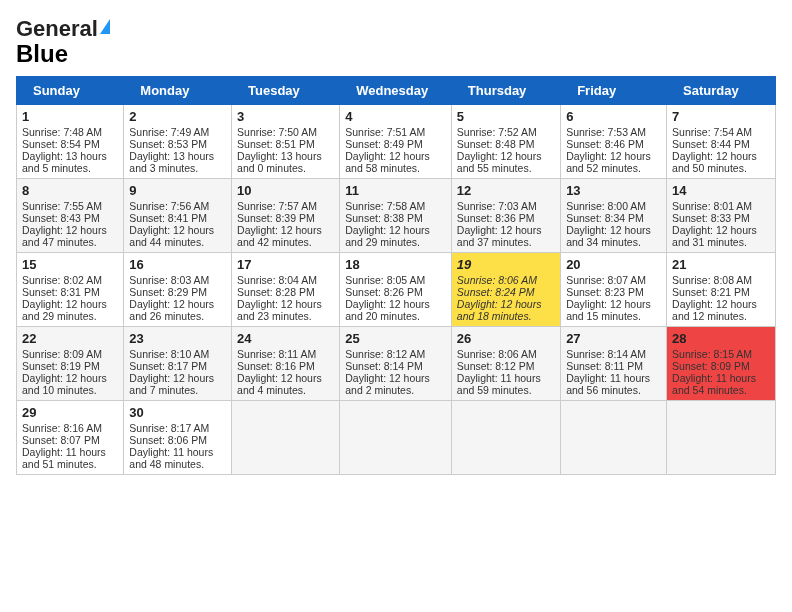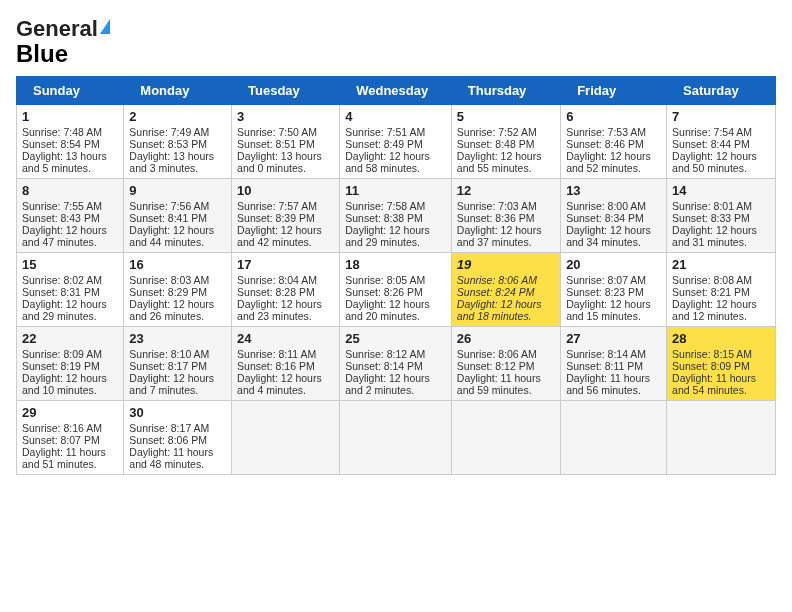--- a/index.html
+++ b/index.html
@@ -305,21 +305,21 @@
           <div>Daylight: 11 hours</div>
           <div>and 59 minutes.</div>
         </td>
         <td style="background: rgb(245, 245, 245);">
           <span class="day-num">27</span>
           <div>Sunrise: 8:14 AM</div>
           <div>Sunset: 8:11 PM</div>
           <div>Daylight: 11 hours</div>
           <div>and 56 minutes.</div>
         </td>
-        <td style="background: #fde047;">
+        <td style="background: #ef4444;">
           <span class="day-num">28</span>
           <div>Sunrise: 8:15 AM</div>
           <div>Sunset: 8:09 PM</div>
           <div>Daylight: 11 hours</div>
           <div>and 54 minutes.</div>
         </td>
       </tr>
       <tr>
         <td style="background: rgb(255, 255, 255);">
           <span class="day-num">29</span>

